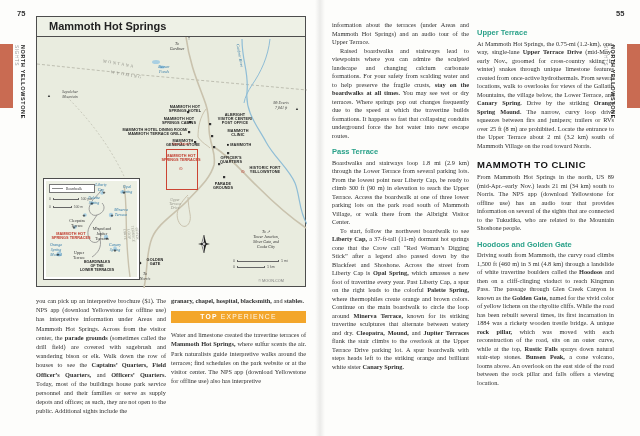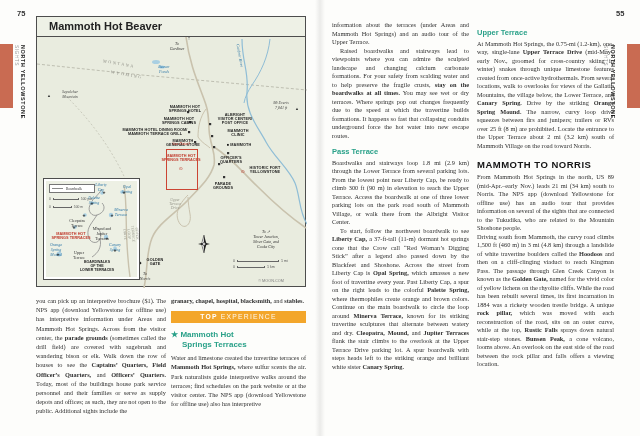--- a/index.html
+++ b/index.html
@@ -249,49 +249,48 @@
           <span class="bar" style="width:40px;"></span>
           <span>1 mi</span>
         </div>
       <div class="mrow">
           <span>0</span>
           <span class="bar" style="width:26px;"></span>
           <span>1 km</span>
         </div>
     </div>
 
-    <div id="map-titlebar">Mammoth Hot Beaver</div>
+    <div id="map-titlebar">Mammoth Hot Springs</div>
   </div>
 
   <div id="lp-col1" class="col lp">
       <p class="para"><span>you can pick up an interpretive brochure ($1). The NPS app (download Yellowstone for offline use) has interpretive information under Areas and Mammoth Hot Springs. Across from the visitor center, the </span><span class="b">parade grounds</span><span> (sometimes called the drill field) are covered with sagebrush and wandering bison or elk. Walk down the row of houses to see the </span><span class="b">Captains’ Quarters, Field Officer’s Quarters,</span><span> and </span><span class="b">Officers’ Quarters.</span><span> Today, most of the buildings house park service personnel and their families or serve as supply depots and offices; as such, they are not open to the public. Additional sights include the</span></p>
     </div>
   <div id="lp-col2" class="col lp">
       <p class="para"><span class="b">granary, chapel, hospital, blacksmith,</span><span> and </span><span class="b">stables.</span></p>
       <div class="banner"><span class="bt">TOP</span><span class="br"> EXPERIENCE</span></div>
-      <div class="star-head">★ Mammoth Hot
-Springs Terraces</div>
       <p class="para"><span>Water and limestone created the travertine terraces of </span><span class="b">Mammoth Hot Springs,</span><span> where sulfur scents the air. Park naturalists guide interpretive walks around the terraces; find schedules on the park website or at the visitor center. The NPS app (download Yellowstone for offline use) also has interpretive</span></p>
     </div>
 
   <div class="gutter"></div>
 
   <div class="pagenum" style="left:616px;top:9px;text-align:center;">55</div>
   <div class="chapter-tab" style="left:627px;top:44px;"></div>
   <div class="vtext vsub" style="left:603px;top:45px;">SIGHTS</div>
   <div class="vtext vmain" style="left:610px;top:45px;">NORTH YELLOWSTONE</div>
 
   <div id="rp-col1" class="col rp">
       <p class="para"><span>information about the terraces (under Areas and Mammoth Hot Springs) and an audio tour of the Upper Terrace.</span></p>
       <p class="para ind"><span>Raised boardwalks and stairways lead to viewpoints where you can admire the sculpted landscape and changing calcium carbonate formations. For your safety from scalding water and to help preserve the fragile crusts, </span><span class="b">stay on the boardwalks at all times.</span><span> You may see wet or dry terraces. Where springs pop out changes frequently due to the speed at which the travertine builds formations. It happens so fast that collapsing conduits underground force the hot water into new escape routes.</span></p>
       <div class="h3">Pass Terrace</div>
       <p class="para"><span>Boardwalks and stairways loop 1.8 mi (2.9 km) through the Lower Terrace from several parking lots. From the lowest point near Liberty Cap, be ready to climb 300 ft (90 m) in elevation to reach the Upper Terrace. Access the boardwalk at one of three lower parking lots on the park road south of Mammoth Village, or walk there from the Albright Visitor Center.</span></p>
       <p class="para ind"><span>To start, follow the northwest boardwalk to see </span><span class="b">Liberty Cap,</span><span> a 37-ft-tall (11-m) dormant hot springs cone that the Crow call “Red Woman’s Digging Stick” after a legend also passed down by the Blackfeet and Shoshone. Across the street from Liberty Cap is </span><span class="b">Opal Spring,</span><span> which amasses a new foot of travertine every year. Past Liberty Cap, a spur on the right leads to the colorful </span><span class="b">Palette Spring,</span><span> where thermophiles create orange and brown colors. Continue on the main boardwalk to circle the loop around </span><span class="b">Minerva Terrace,</span><span> known for its striking travertine sculptures that alternate between watery and dry. </span><span class="b">Cleopatra, Mound,</span><span> and </span><span class="b">Jupiter Terraces</span><span> flank the stair climbs to the overlook at the Upper Terrace Drive parking lot. A spur boardwalk with steps heads left to the striking orange and brilliant white sister </span><span class="b">Canary Spring.</span></p>
     </div>
   <div id="rp-col2" class="col rp">
       <div class="h3">Upper Terrace</div>
       <p class="para"><span>At Mammoth Hot Springs, the 0.75-mi (1.2-km), one-way, single-lane </span><span class="b">Upper Terrace Drive</span><span> (mid-May–early Nov., groomed for cross-country skiing in winter) snakes through unique limestone features created from once-active hydrothermals. From several locations, walk to overlooks for views of the Gallatin Mountains, the village below, the Lower Terrace, and </span><span class="b">Canary Spring.</span><span> Drive by the striking </span><span class="b">Orange Spring Mound.</span><span> The narrow, curvy loop drive squeezes between firs and junipers; trailers or RVs over 25 ft (8 m) are prohibited. Locate the entrance to the Upper Terrace about 2 mi (3.2 km) south of Mammoth Village on the road toward Norris.</span></p>
-      <div class="h2">MAMMOTH TO NORRIS</div>
+      <div class="h2">MAMMOTH TO CLINIC</div>
       <p class="para"><span>From Mammoth Hot Springs in the north, US 89 (mid-Apr.–early Nov.) leads 21 mi (34 km) south to Norris. The NPS app (download Yellowstone for offline use) has an audio tour that provides information on several of the sights that are connected to the Tukudika, who are related to the Mountain Shoshone people.</span></p>
+      <div class="h3">Hoodoos and Golden Gate</div>
       <p class="para"><span>Driving south from Mammoth, the curvy road climbs 1,500 ft (460 m) in 3 mi (4.8 km) through a landslide of white travertine boulders called the </span><span class="b">Hoodoos</span><span> and then on a cliff-clinging viaduct to reach Kingman Pass. The passage through Glen Creek Canyon is known as the </span><span class="b">Golden Gate,</span><span> named for the vivid color of yellow lichens on the rhyolite cliffs. While the road has been rebuilt several times, its first incarnation in 1884 was a rickety wooden trestle bridge. A unique </span><span class="b">rock pillar,</span><span> which was moved with each reconstruction of the road, sits on an outer curve, while at the top, </span><span class="b">Rustic Falls</span><span> sprays down natural stair-step stones. </span><span class="b">Bunsen Peak,</span><span> a cone volcano, looms above. An overlook on the east side of the road between the rock pillar and falls offers a viewing location.</span></p>
     </div>
 
 </div>
 
 </body></html>

